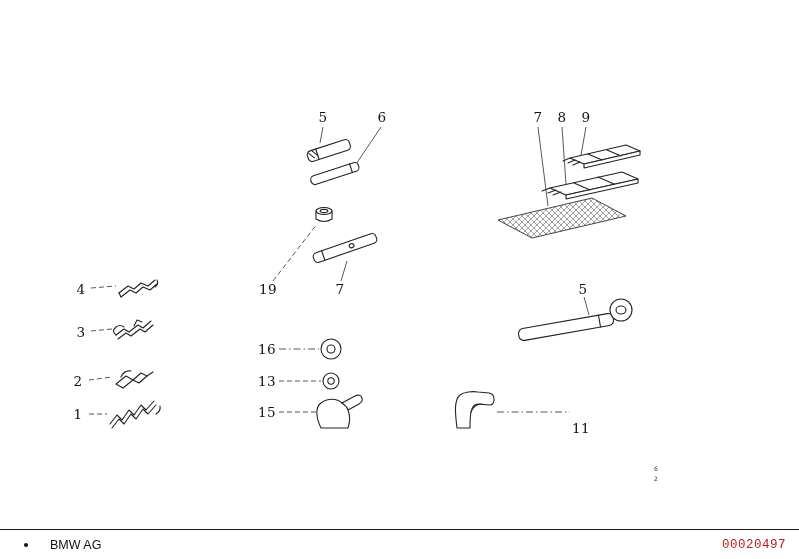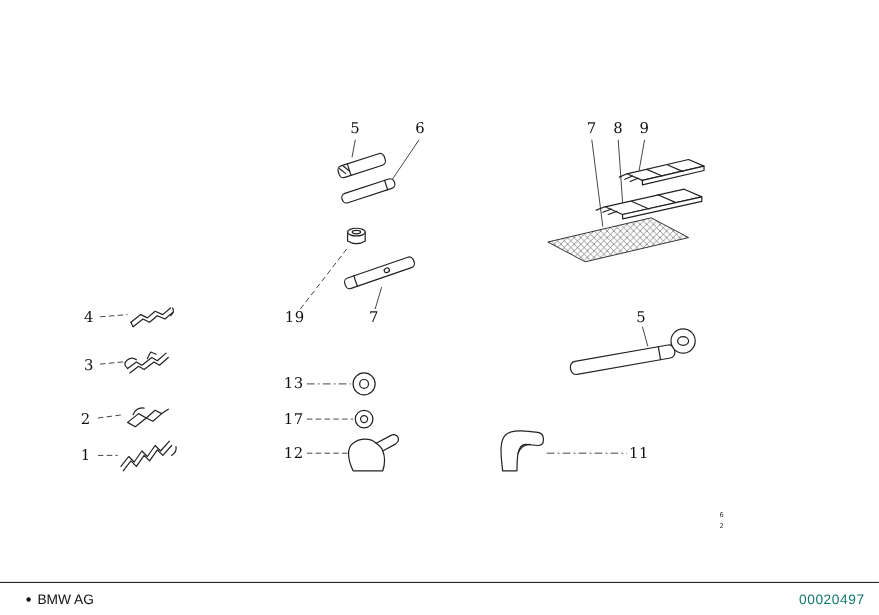--- a/index.html
+++ b/index.html
@@ -18,26 +18,26 @@
   }
   .sidenote {
     position:absolute; left:654px; top:464px;
     font-size:6px; line-height:1.7; color:#333; text-align:center;
     font-family:"DejaVu Sans", sans-serif;
   }
   .baseline { position:absolute; left:0; right:0; top:529px; height:1px; background:#222; }
   .brand {
     position:absolute; left:24px; top:538px;
     font-family:"Liberation Sans", sans-serif; font-size:12.5px; color:#111;
-    display:flex; align-items:center; gap:6px;
+    display:flex; align-items:center; gap:22px;
   }
   .dot { width:4px; height:4px; background:#111; border-radius:50%; display:inline-block; }
   .partnum {
     position:absolute; right:13px; top:538px;
-    font-family:Liberation Sans, sans-serif; font-size:12.5px; color:#0f766e;
+    font-family:Liberation Mono, monospace; font-size:12.5px; color:#b91c1c;
     letter-spacing:0.5px;
   }
   svg .ld  { stroke:#444; stroke-width:0.9; fill:none; }
   svg .ldd { stroke:#444; stroke-width:0.9; fill:none; stroke-dasharray:5 3; }
   svg .lddd{ stroke-dasharray:7 3 1.5 3; }
   svg .pt  { fill:none; stroke:#222; stroke-width:1.1; stroke-linecap:round; stroke-linejoin:round; }
   svg .ptw { fill:#fff; stroke:#222; stroke-width:1.1; stroke-linejoin:round; }
 </style>
 </head>
 <body>
@@ -170,24 +170,24 @@
   <span class="callout" style="left:78px;top:414px">1</span>
   <span class="callout" style="left:78px;top:381px">2</span>
   <span class="callout" style="left:81px;top:332px">3</span>
   <span class="callout" style="left:81px;top:289px">4</span>
   <span class="callout" style="left:323px;top:117px">5</span>
   <span class="callout" style="left:382px;top:117px">6</span>
   <span class="callout" style="left:538px;top:117px">7</span>
   <span class="callout" style="left:562px;top:117px">8</span>
   <span class="callout" style="left:586px;top:117px">9</span>
   <span class="callout" style="left:583px;top:289px">5</span>
-  <span class="callout" style="left:581px;top:412px">11</span>
-  <span class="callout" style="left:267px;top:412px">12</span>
-  <span class="callout" style="left:267px;top:381px">17</span>
-  <span class="callout" style="left:267px;top:349px">13</span>
+  <span class="callout" style="left:581px;top:428px">11</span>
+  <span class="callout" style="left:267px;top:412px">15</span>
+  <span class="callout" style="left:267px;top:381px">13</span>
+  <span class="callout" style="left:267px;top:349px">16</span>
   <span class="callout" style="left:268px;top:289px">19</span>
   <span class="callout" style="left:340px;top:289px">7</span>
 
   <div class="sidenote">
     <div>6</div>
     <div>2</div>
   </div>
 
   <div class="baseline"></div>
 

